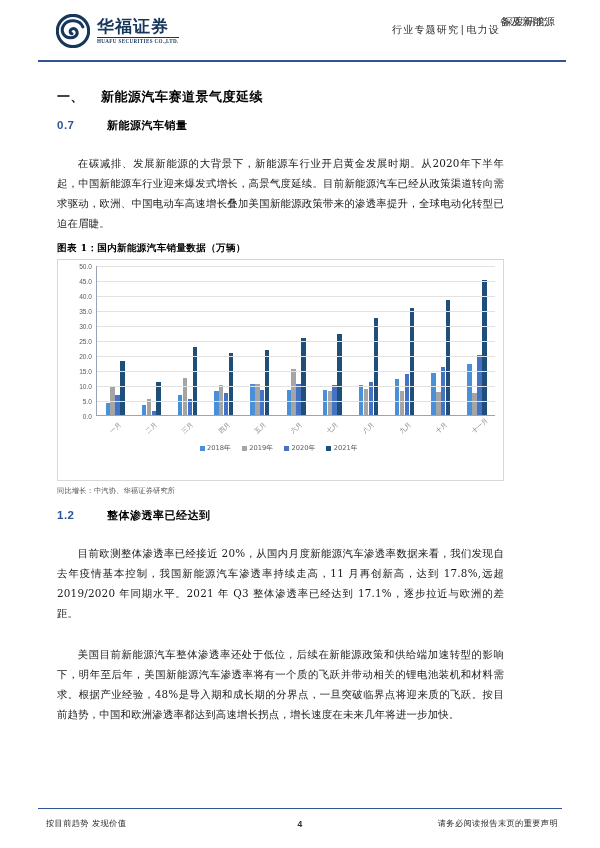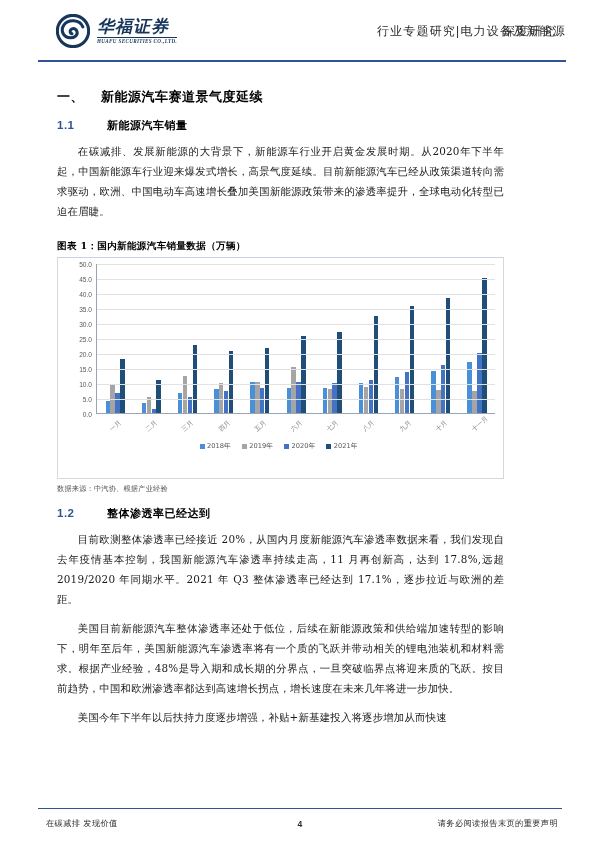--- a/index.html
+++ b/index.html
@@ -35,21 +35,20 @@
   }
   .brand-mark {
     width: 34px;
     height: 34px;
     flex: 0 0 34px;
   }
   .brand-names {
     display: flex;
     flex-direction: column;
     line-height: 1;
-    font-style: italic;
   }
   .brand-cn {
     font-family: "DejaVu Serif", "Liberation Serif", serif;
     font-size: 17px;
     font-weight: 700;
     color: #16365c;
     letter-spacing: 1px;
     white-space: nowrap;
   }
   .brand-rule {
@@ -60,29 +59,28 @@
   .brand-en {
     font-family: "Liberation Serif", serif;
     font-size: 5.1px;
     font-weight: 700;
     color: #16365c;
     letter-spacing: 0.35px;
     white-space: nowrap;
   }
   .header-title {
     position: relative;
-    font-family: Liberation Sans, sans-serif;
-    font-size: 12px;
+    font-family: Liberation Mono, monospace;
+    font-size: 10px;
     color: #2b2b2b;
     letter-spacing: 1.2px;
     white-space: nowrap;
     padding-right: 4px;
     height: 16px;
     display: flex;
-    align-items: center;
   }
   
   .header-title .overlap {
     position: relative;
     display: inline-block;
     width: 62px;
   }
   .header-title .overlap span {
     position: absolute;
     left: 0;
@@ -138,28 +136,28 @@
     font-size: 11.5px;
   }
   h2.subsec .txt { color: #000; text-align: right; }
 
   p.body {
     font-family: "DejaVu Serif", "Liberation Serif", serif;
     font-size: 10.4px;
     line-height: 1.92;
     text-align: justify;
     text-justify: inter-ideograph;
-    margin: 9px 0 0 0;
+    margin: 21px 0 0 0;
     text-indent: 2em;
     color: #1a1a1a;
     letter-spacing: 0.2px;
   }
 
   
-  .exhibit { margin-top: 18px; }
+  .exhibit { margin-top: 8px; }
   .exhibit-title {
     font-family: "DejaVu Serif", "Liberation Serif", serif;
     font-size: 9.6px;
     font-weight: 700;
     color: #000;
     margin-bottom: 4px;
     letter-spacing: 0.3px;
   }
   .exhibit-frame {
     border: 1px solid #d8d8d8;
@@ -338,21 +336,21 @@
 </div>
 
 <div class="content">
 
   <h1 class="sec">
     <span class="num">一、</span>
     <span class="txt">新能源汽车赛道景气度延续</span>
   </h1>
 
   <h2 class="subsec">
-    <span class="num">1.1</span>
+    <span class="num">0.7</span>
     <span class="txt">新能源汽车销量</span>
   </h2>
 
   <p class="body">在碳减排、发展新能源的大背景下，新能源车行业开启黄金发展时期。从2020年下半年起，中国新能源车行业迎来爆发式增长，高景气度延续。目前新能源汽车已经从政策渠道转向需求驱动，欧洲、中国电动车高速增长叠加美国新能源政策带来的渗透率提升，全球电动化转型已迫在眉睫。</p>
 
   <div class="exhibit">
     <div class="exhibit-title">图表 1：国内新能源汽车销量数据（万辆）</div>
     <div class="exhibit-frame">
       <div class="chart">
         <div class="y-axis">
@@ -498,33 +496,32 @@
           <div class="legend-item">
             <span class="legend-swatch" style="background: rgb(68, 114, 196);"></span>
             <span>2020年</span>
           </div>
           <div class="legend-item">
             <span class="legend-swatch" style="background: rgb(31, 78, 121);"></span>
             <span>2021年</span>
           </div>
         </div>
     </div>
-    <div class="exhibit-source">数据来源：中汽协、根据产业经验</div>
+    <div class="exhibit-source">同比增长：中汽协、华福证券研究所</div>
   </div>
 
   <h2 class="subsec">
     <span class="num">1.2</span>
     <span class="txt">整体渗透率已经达到</span>
   </h2>
 
   <p class="body">目前欧测整体渗透率已经接近 20%，从国内月度新能源汽车渗透率数据来看，我们发现自去年疫情基本控制，我国新能源汽车渗透率持续走高，11 月再创新高，达到 17.8%,远超 2019/2020 年同期水平。2021 年 Q3 整体渗透率已经达到 17.1%，逐步拉近与欧洲的差距。</p>
   <p class="body">美国目前新能源汽车整体渗透率还处于低位，后续在新能源政策和供给端加速转型的影响下，明年至后年，美国新能源汽车渗透率将有一个质的飞跃并带动相关的锂电池装机和材料需求。根据产业经验，48%是导入期和成长期的分界点，一旦突破临界点将迎来质的飞跃。按目前趋势，中国和欧洲渗透率都达到高速增长拐点，增长速度在未来几年将进一步加快。</p>
-  <p class="body">美国今年下半年以后扶持力度逐步增强，补贴+新基建投入将逐步增加从而快速</p>
 </div>
 
 <div class="page-footer">
   <div class="footer-rule"></div>
   <div class="footer-row">
-    <div class="footer-left">在碳减排  发现价值</div>
+    <div class="footer-left">按目前趋势  发现价值</div>
     <div class="footer-center">4</div>
     <div class="footer-right">请务必阅读报告末页的重要声明</div>
   </div>
 </div>
 
 </body></html>

